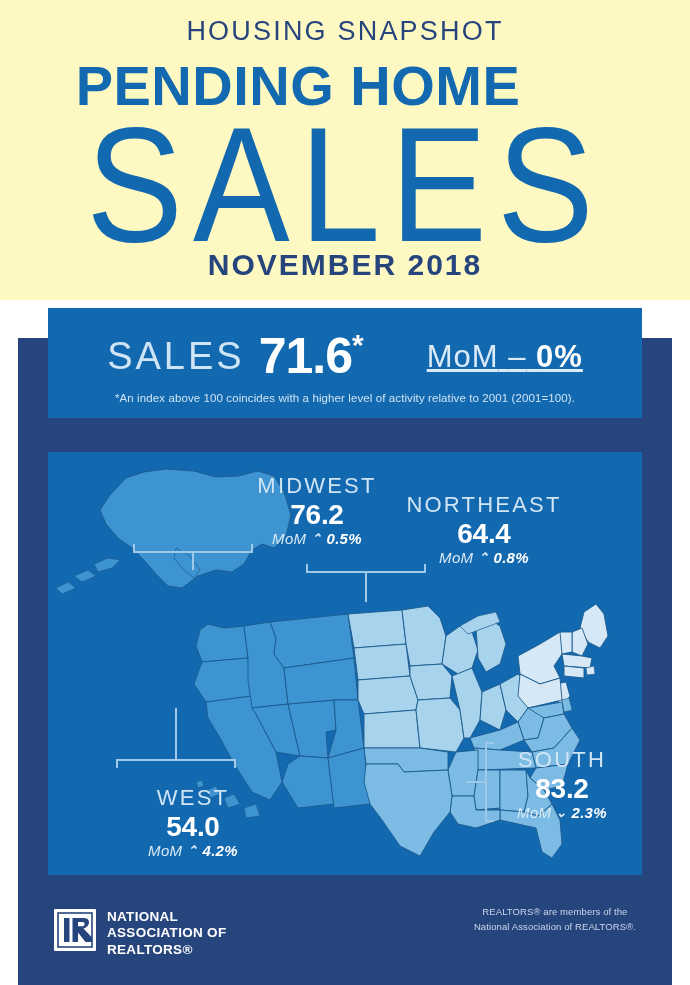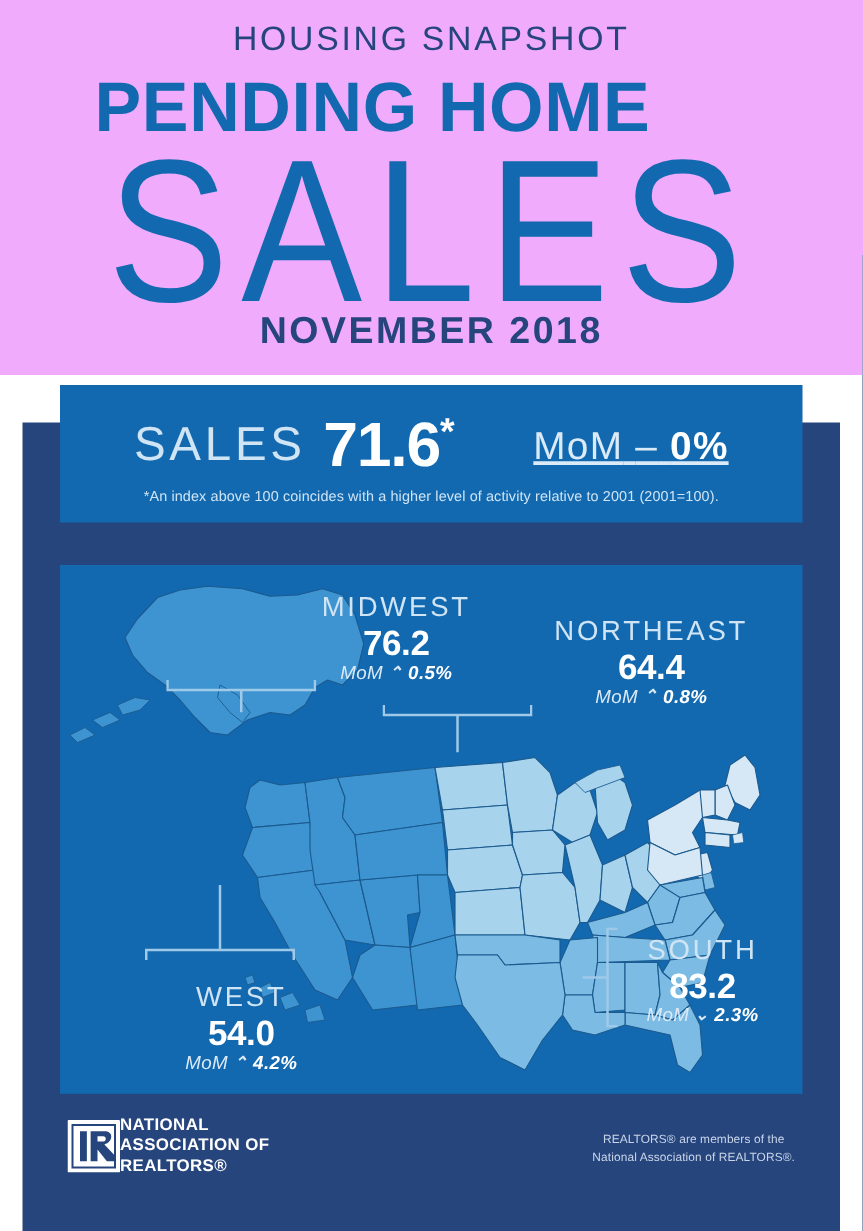--- a/index.html
+++ b/index.html
@@ -3,21 +3,21 @@
 <meta charset="utf-8">
 <style>
   html,body{margin:0;padding:0;}
   body{
     width:690px;height:985px;background:#ffffff;overflow:hidden;position:relative;
     font-family:"Liberation Sans", sans-serif;
     -webkit-font-smoothing:antialiased;
   }
 
   
-  .header{position:absolute;left:0;top:0;width:690px;height:300px;background:#f0abfc;text-align:center;}
+  .header{position:absolute;left:0;top:0;width:690px;height:300px;background:#fef9c3;text-align:center;}
   .kicker{
     position:absolute;left:0;top:18px;width:690px;
     font-size:27px;font-weight:400;letter-spacing:2.2px;color:#27457d;line-height:1;
   }
   .title-main{
     position:absolute;left:0;top:58px;width:596px;
     font-size:56px;font-weight:700;letter-spacing:0.5px;color:#1269b0;line-height:1;
   }
   .title-sales{
     position:absolute;left:0;top:100px;width:690px;
@@ -70,31 +70,31 @@
   }
   .callout .rmom{
     font-size:15px;font-weight:300;color:#dbeaf7;line-height:1.2;letter-spacing:0.3px;
     white-space:nowrap;
     font-style:italic;
   }
   .callout .rmom b{font-weight:700;color:#ffffff;}
   .chev{display:inline-block;font-weight:700;font-size:13px;transform:translateY(-1px);}
 
   .c-midwest{left:232px;top:474px;width:170px;}
-  .c-northeast{left:421px;top:493px;width:200px;}
+  .c-northeast{left:384px;top:493px;width:200px;}
   .c-south{left:492px;top:748px;width:140px;}
   .c-west{left:108px;top:786px;width:170px;}
 
   
   .leader{position:absolute;}
   .leader svg{display:block;}
 
   
   .footer{position:absolute;left:18px;top:875px;width:654px;height:110px;}
-  .logo-wrap{position:absolute;left:36px;top:17px;display:flex;align-items:center;}
+  .logo-wrap{position:absolute;left:36px;top:34px;display:flex;align-items:flex-start;gap:11px;}
   .logo-mark{width:42px;height:42px;flex:0 0 42px;}
   .logo-text{
     font-size:13.5px;font-weight:700;color:#ffffff;line-height:1.22;letter-spacing:0.3px;
   }
   .attrib{
     position:absolute;right:36px;top:30px;text-align:center;
     font-size:9.5px;font-weight:400;color:#c9d6ea;line-height:1.55;letter-spacing:0.1px;
   }
 </style>
 </head>

